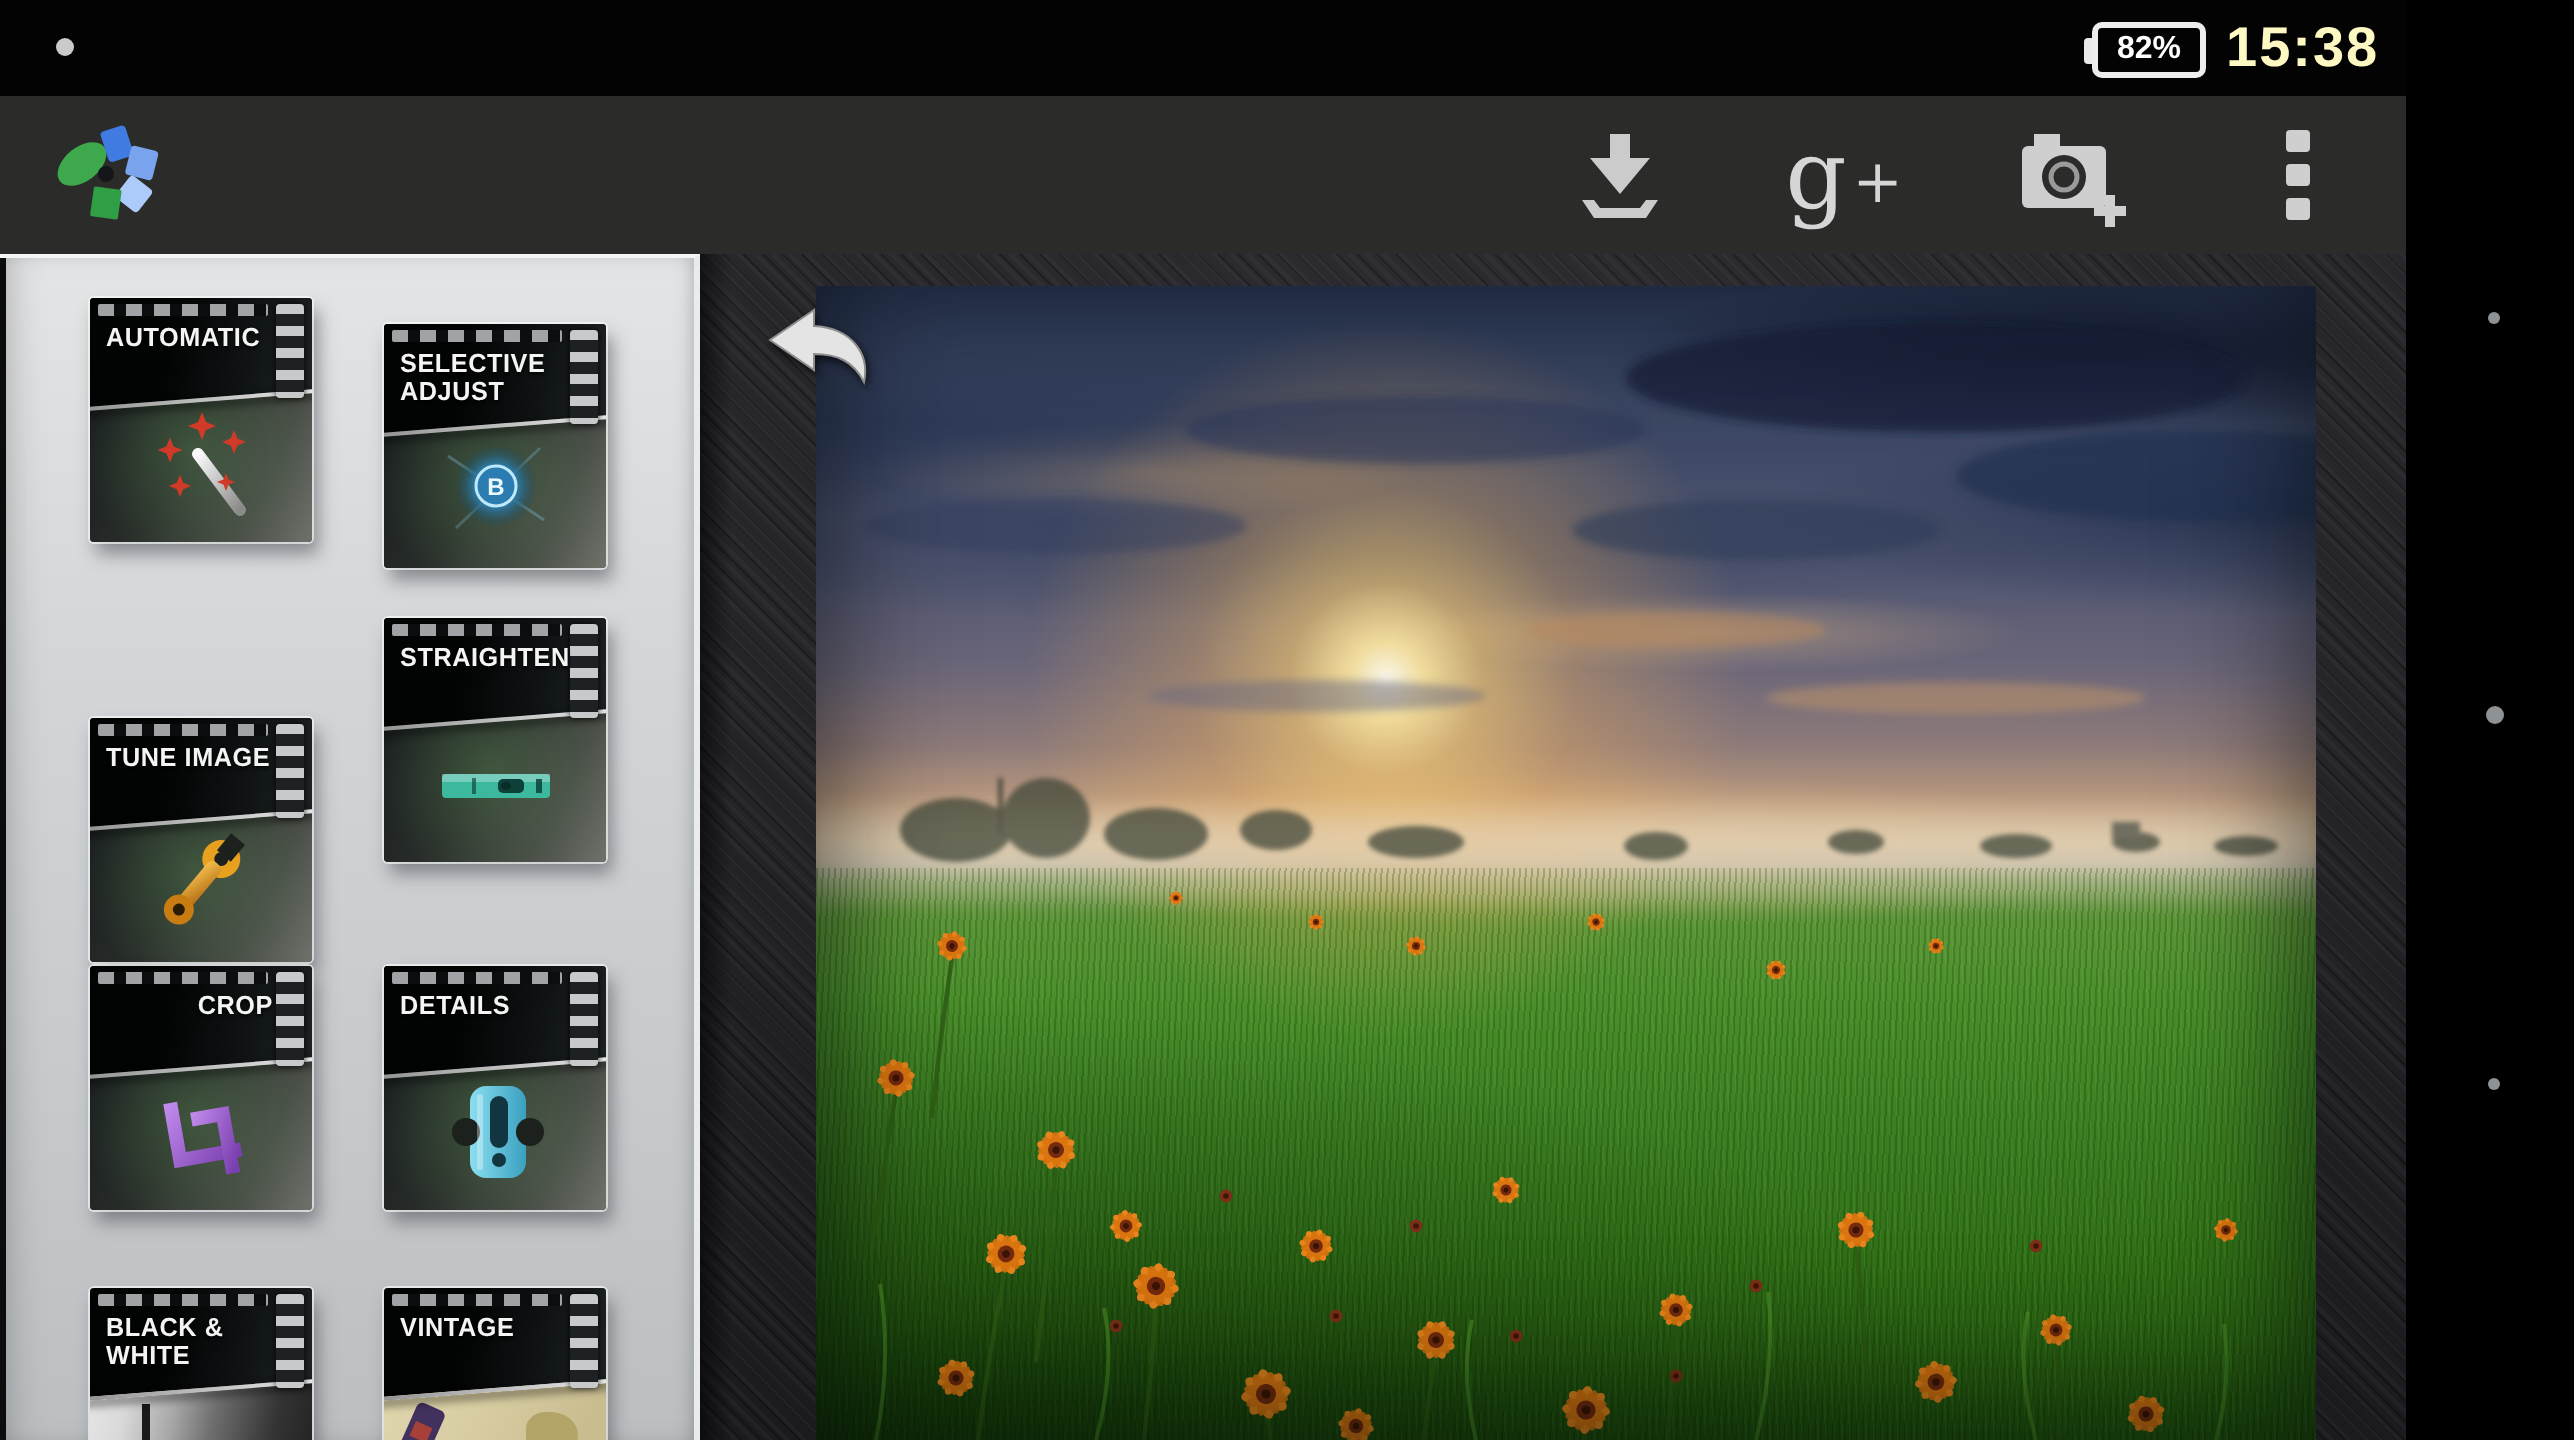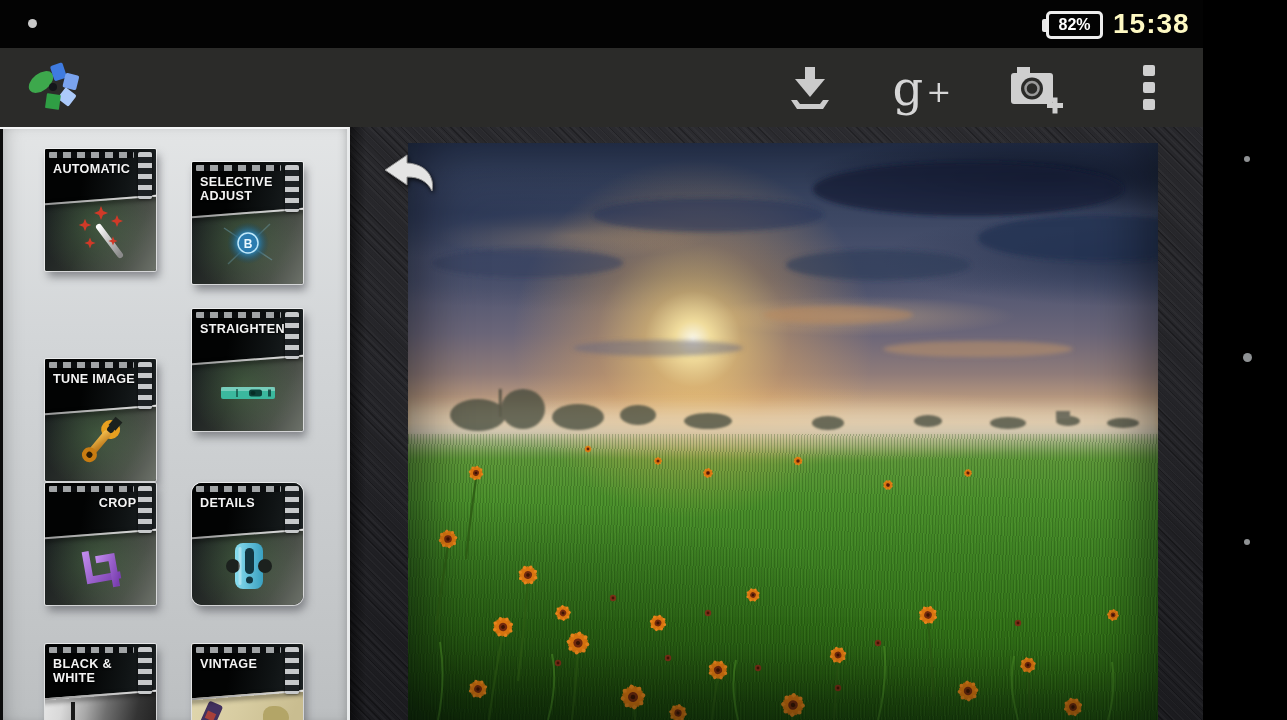--- a/index.html
+++ b/index.html
@@ -267,21 +267,21 @@
           <path d="M24 22 L40 22 L40 52"></path>
         </g>
       </svg>
       <div class="wedge"></div>
       <div class="divider"></div>
       <div class="perf"></div>
       <div class="strip"></div>
       <div class="tlabel">CROP</div>
     </div>
 
-    <div class="tile" style="left:192px;top:354px;border-radius:10px;">
+    <div class="tile" style="left:192px;top:354px;">
       <div class="zone"></div>
       <svg class="ticon" width="56" height="58" viewBox="0 0 56 58">
         <defs>
             <linearGradient id="cg" x1="0" y1="0" x2="1" y2="0">
           <stop offset="0" stop-color="#8adef0"></stop>
               <stop offset="1" stop-color="#3aa0c0"></stop>
             </linearGradient>
           </defs>
         <rect x="15" y="6" width="28" height="46" rx="8" fill="url(#cg)"></rect>
         <circle cx="13" cy="29" r="7" fill="#1c211e"></circle>

